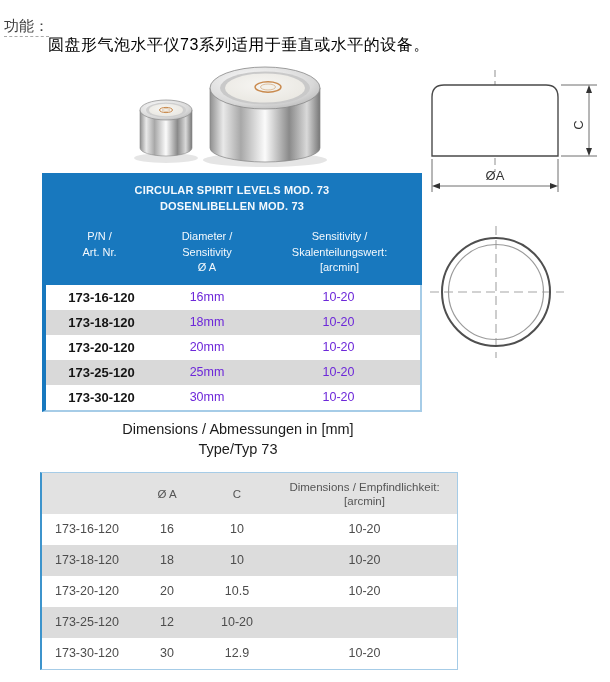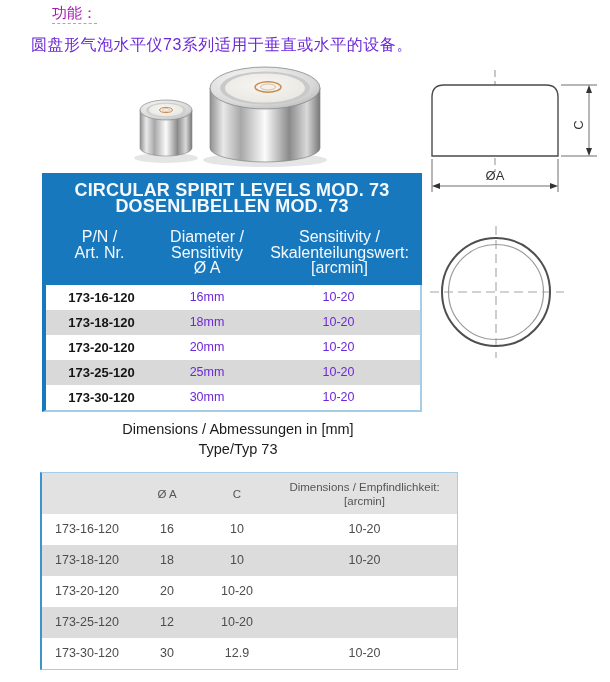--- a/index.html
+++ b/index.html
@@ -7,48 +7,48 @@
   body {
     width:610px; height:682px;
     font-family:"Liberation Sans", sans-serif;
     position:relative; overflow:hidden;
     color:#222;
   }
   .canvas { position:absolute; inset:0; width:610px; height:682px; }
 
   
   .fn-label {
-    position:absolute; left:4px; top:4px;
-    font-size:15px; color:#a21caf;margin-left:48px;
+    position:absolute; left:4px; top:17px;
+    font-size:15px; color:#404040;
   }
   .fn-label span { border-bottom:1px dashed #a9a9a9; padding-bottom:2px; }
   .description {
-    position:absolute; left:31px; top:35px;
-    font-size:16px; color:#6d28d9; letter-spacing:0.5px;
+    position:absolute; left:48px; top:35px;
+    font-size:16px; color:#000000; letter-spacing:0.5px;
   }
 
   
   .photo { position:absolute; left:118px; top:60px; width:230px; height:112px; }
 
   
   .sideview { position:absolute; left:425px; top:65px; width:180px; height:140px; }
   .topview  { position:absolute; left:425px; top:218px; width:150px; height:150px; }
 
   
   .spec-table {
     position:absolute; left:42px; top:173px; width:380px;
   }
   .spec-head {
     background:#1878be; color:#f4f9fd;
     text-align:center; padding:10px 0 9px 0;
   }
-  .spec-title { font-size:18px; font-weight:bold; line-height:15.5px; letter-spacing:0.2px; }
+  .spec-title { font-size:11px; font-weight:bold; line-height:15.5px; letter-spacing:0.2px; }
   .spec-cols {
     display:grid; grid-template-columns:115px 100px 1fr;
-    margin-top:15px; font-size:16px; line-height:15.5px;
+    margin-top:15px; font-size:11px; line-height:15.5px;
   }
   .spec-cols .col { text-align:center; }
   .spec-body {
     border-left:4px solid #1878be;
     border-right:2px solid #a6cce7;
     border-bottom:2px solid #a6cce7;
     background:#fff;
   }
   .spec-row {
     display:grid; grid-template-columns:111px 100px 1fr;
@@ -250,20 +250,21 @@
     </div>
     <div class="dim-row alt">
       <div class="cell">173-18-120</div>
       <div class="cell">18</div>
       <div class="cell">10</div>
       <div class="cell">10-20</div>
     </div>
     <div class="dim-row">
       <div class="cell">173-20-120</div>
       <div class="cell">20</div>
+      <div class="cell">10.5</div>
       <div class="cell">10-20</div>
     </div>
     <div class="dim-row alt">
       <div class="cell">173-25-120</div>
       <div class="cell">12</div>
       <div class="cell">10-20</div>
     </div>
     <div class="dim-row">
       <div class="cell">173-30-120</div>
       <div class="cell">30</div>

